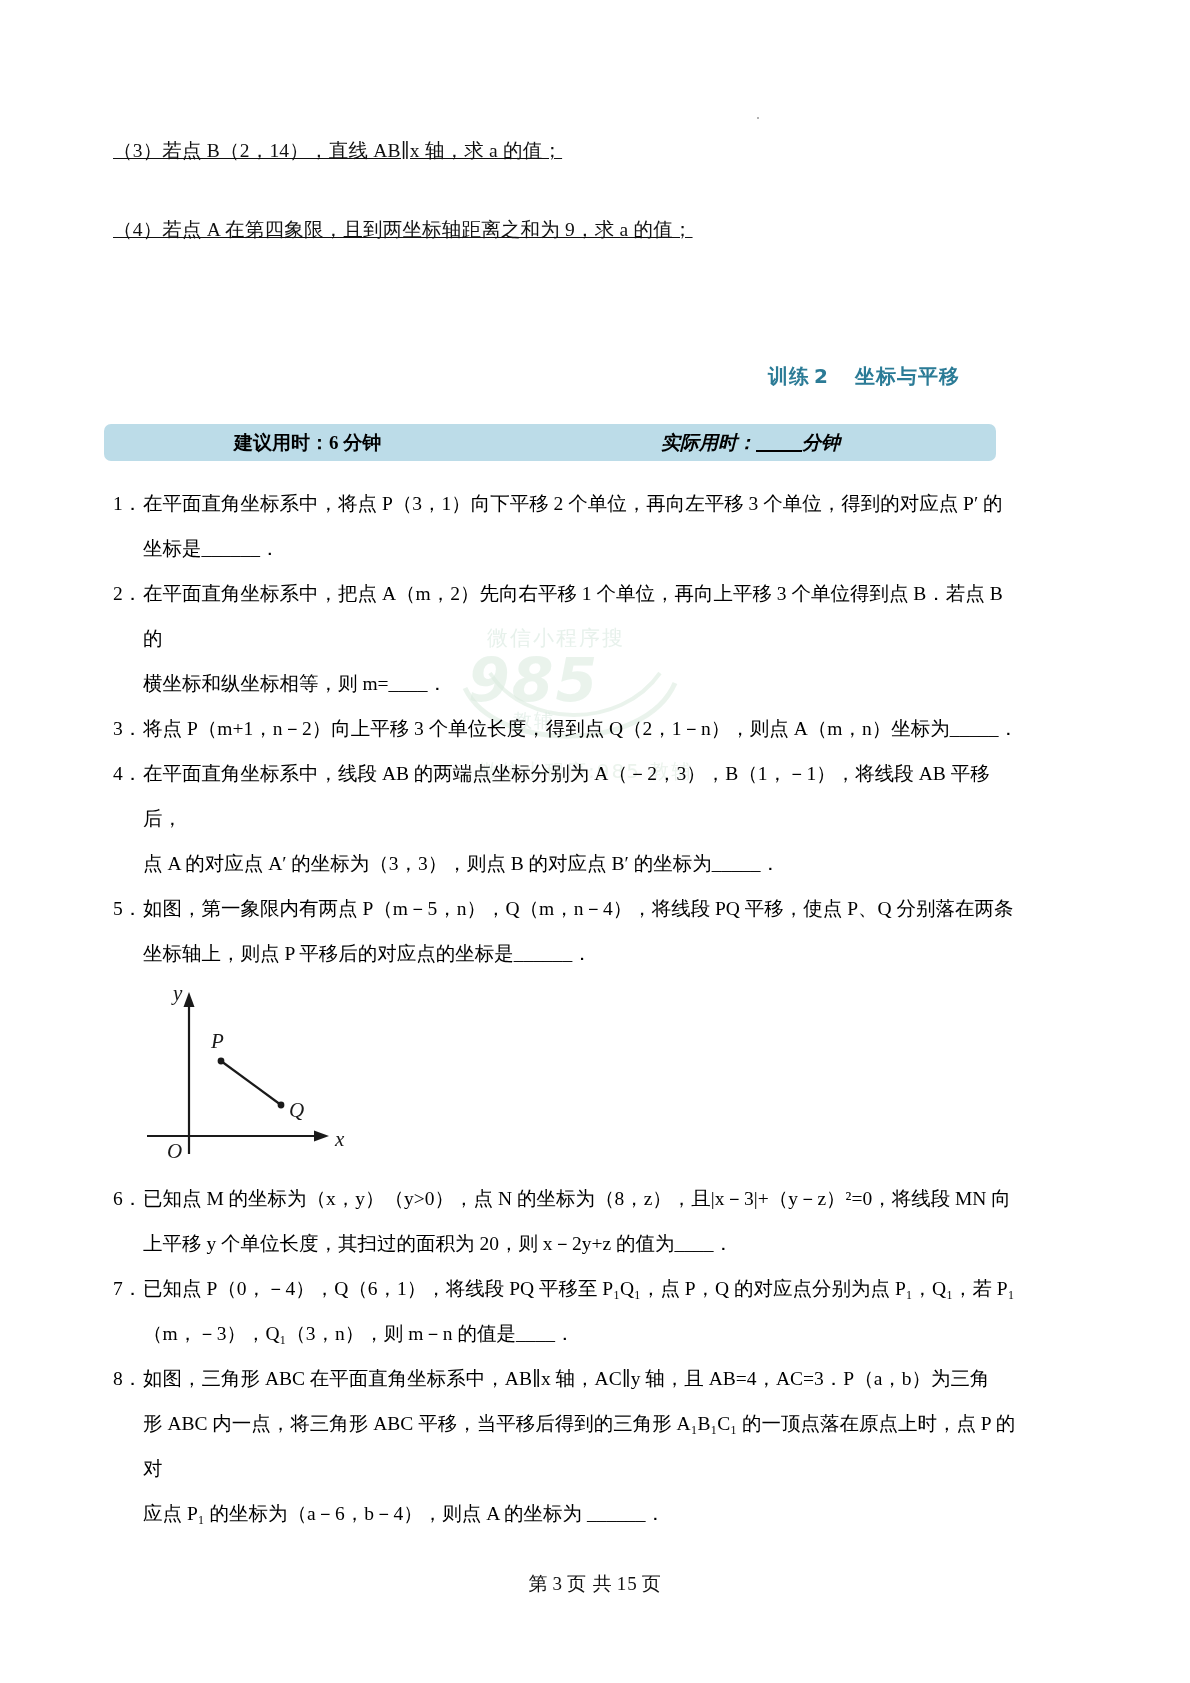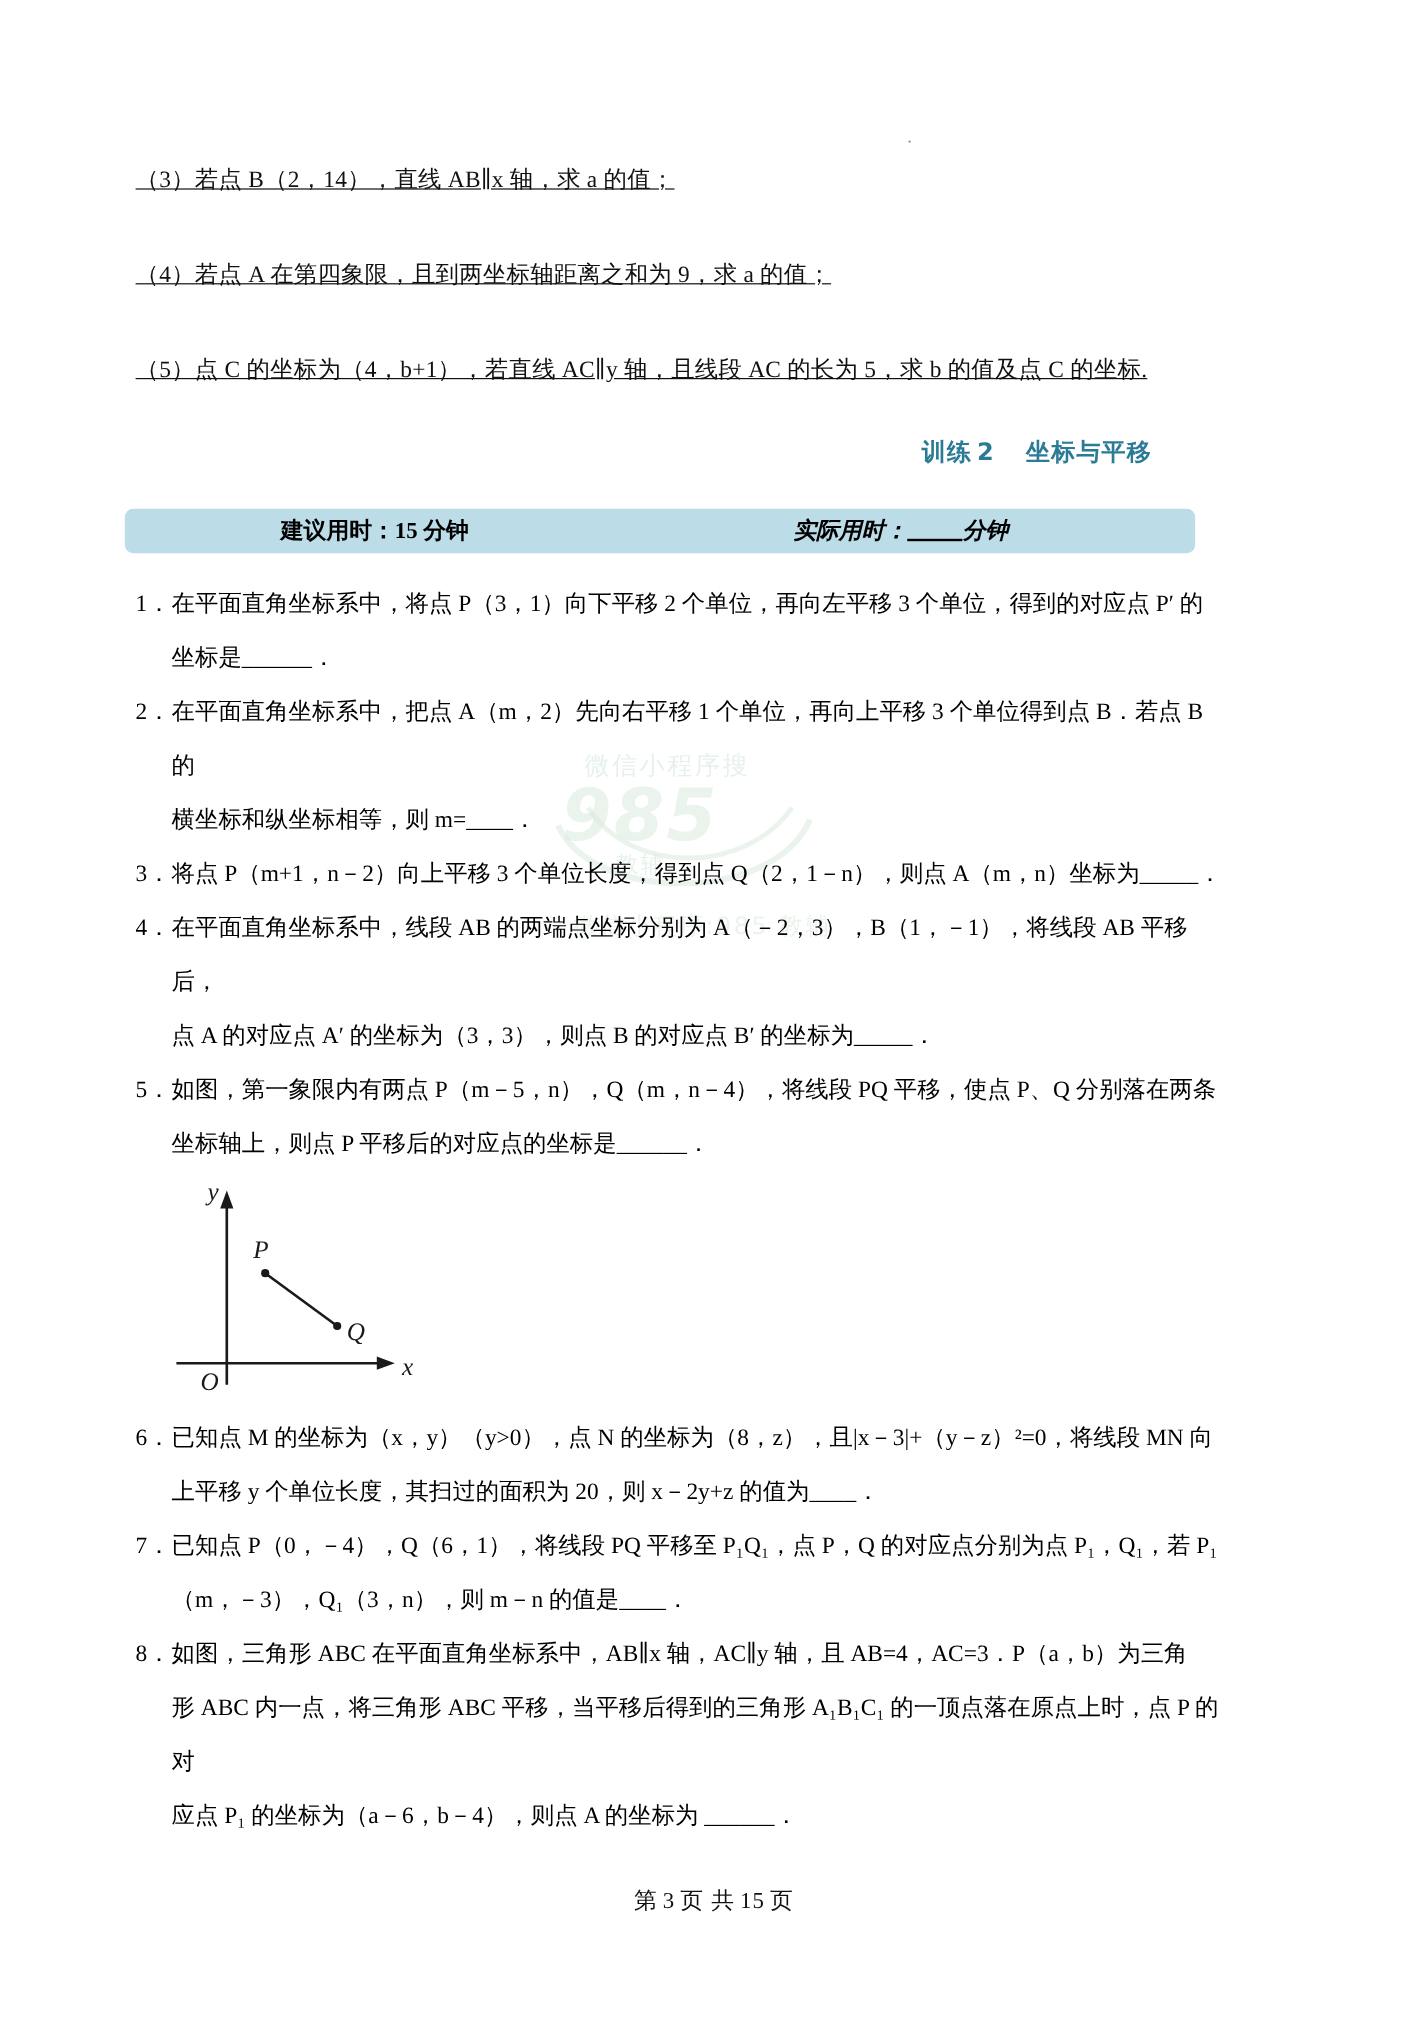--- a/index.html
+++ b/index.html
@@ -179,29 +179,28 @@
   <div class="watermark" id="wm-line3">教辅</div>
   <div class="watermark" id="wm-line4">微信小程序:985 教辅</div>
   <svg class="watermark" id="wm-swoosh" viewBox="0 0 230 90">
     <path d="M10,20 C40,85 190,85 220,15" fill="none" stroke="#daeade" stroke-width="5"></path>
     <path d="M35,5 C70,60 165,62 205,5" fill="none" stroke="#daeade" stroke-width="4"></path>
   </svg>
 
   <div id="top-list">
     <div class="para">（3）若点 B（2，14），直线 AB∥x 轴，求 a 的值；</div>
     <div class="para">（4）若点 A 在第四象限，且到两坐标轴距离之和为 9，求 a 的值；</div>
-    <div class="para">（5）点 C 的坐标为（4，b+1），若直线 AC∥y 轴，且线段 AC 的长为 5，求 b 的值及点 C 的坐标.</div>
   </div>
 
   <div id="section-heading">
     <span>训练</span><span class="num">2</span><span class="gap"></span><span>坐标与平移</span>
   </div>
 
   <div id="time-bar">
-    <div class="cell left">建议用时：15 分钟</div>
+    <div class="cell left">建议用时：6 分钟</div>
     <div class="cell right">
       <span>实际用时：</span><span class="ul"></span><span>分钟</span>
     </div>
   </div>
 
   <div id="questions">
 
     <div class="q">
       <span class="qnum">1．</span>
       <div class="qbody">

